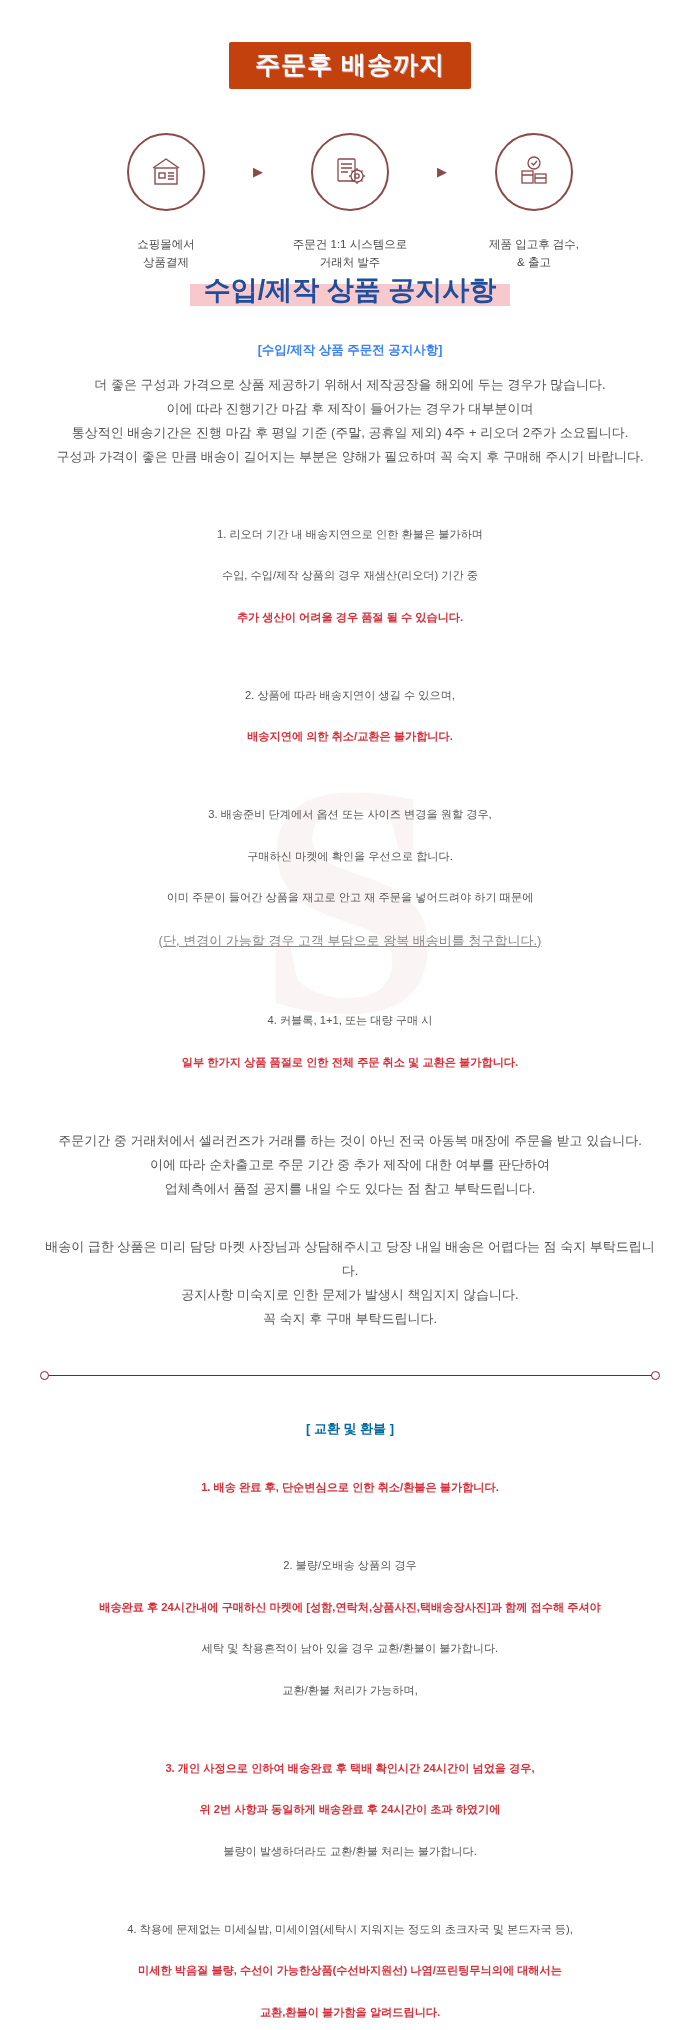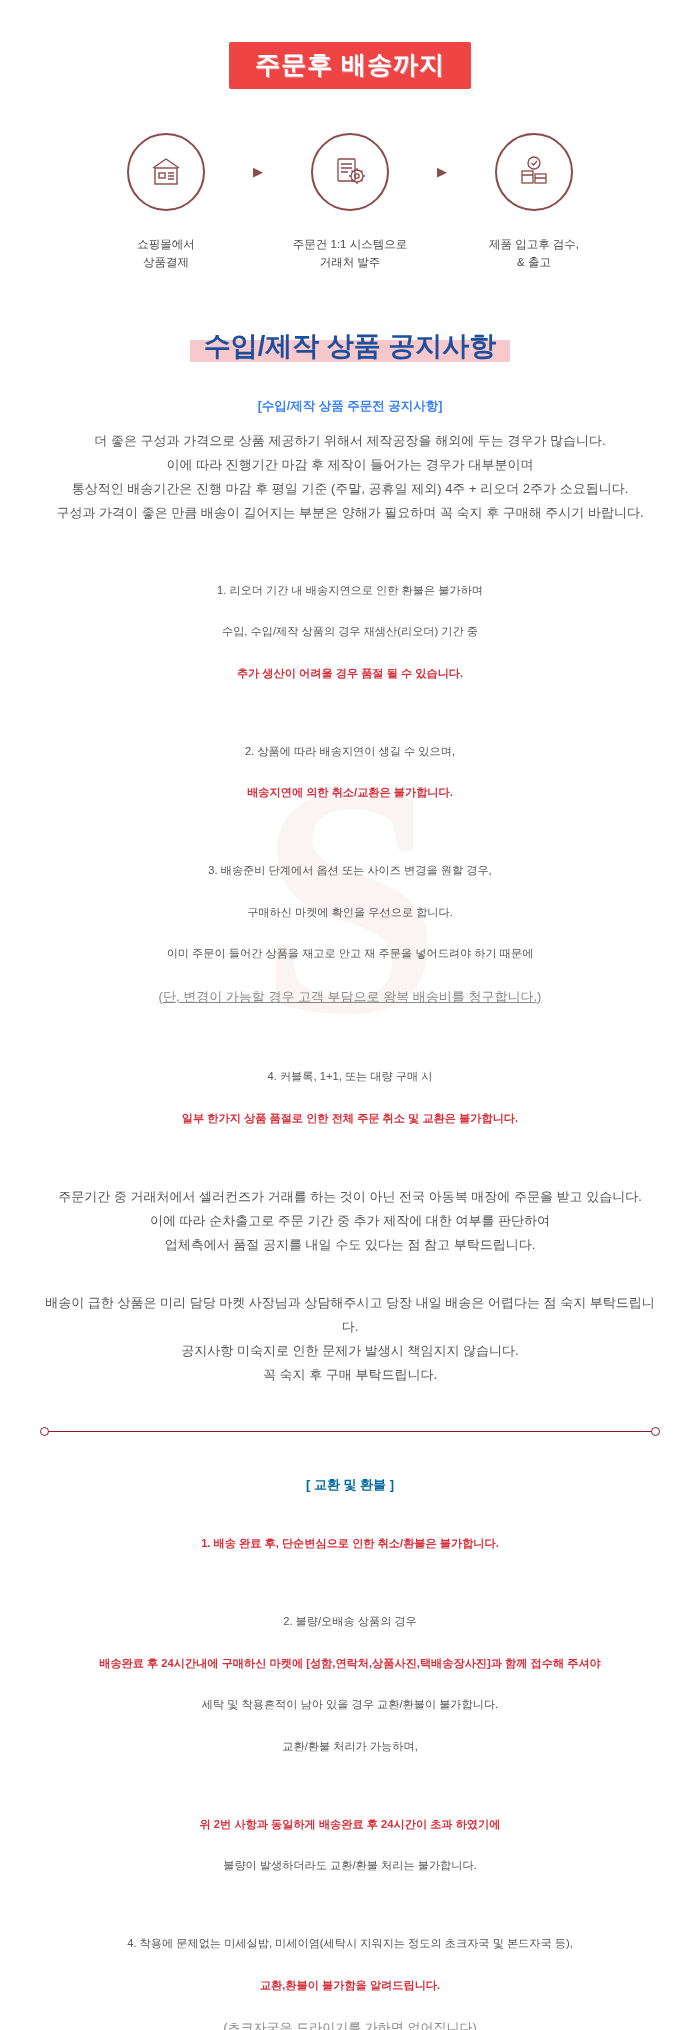--- a/index.html
+++ b/index.html
@@ -41,21 +41,21 @@
   }
   .content { position: relative; z-index: 1; }
 
   
   .banner-wrap {
     text-align: center;
     padding-top: 42px;
   }
   .banner {
     display: inline-block;
-    background: #ef4444;
+    background: #c2410c;
     padding: 6px 26px 8px 26px;
     border-radius: 2px;
   }
   .banner-text {
     font-size: 25px;
     font-weight: bold;
     color: #ffffff;
     letter-spacing: 1px;
     text-shadow: 1px 1px 0 #e09ea3;
   }
@@ -96,21 +96,20 @@
     align-items: flex-start;
     justify-content: center;
     padding-top: 31px;
     color: #8c4a4a;
     font-size: 13px;
   }
 
   
   .title-wrap {
     text-align: center;
-    margin-top: 56px;
   }
   .title-hl {
     display: inline-block;
     position: relative;
     padding: 0 14px;
   }
   .title-hl:before {
     content: "";
     position: absolute;
     left: 0; right: 0;
@@ -321,26 +320,28 @@
       </div>
 
       <div class="item">
         <div>2. 불량/오배송 상품의 경우</div>
         <div class="red">배송완료 후 24시간내에 구매하신 마켓에 [성함,연락처,상품사진,택배송장사진]과 함께 접수해 주셔야</div>
         <div>세탁 및 착용흔적이 남아 있을 경우 교환/환불이 불가합니다.</div>
         <div>교환/환불 처리가 가능하며,</div>
       </div>
 
       <div class="item">
+        <div class="red">3. 개인 사정으로 인하여 배송완료 후 택배 확인시간 24시간이 넘었을 경우,</div>
         <div class="red">위 2번 사항과 동일하게 배송완료 후 24시간이 초과 하였기에</div>
         <div>불량이 발생하더라도 교환/환불 처리는 불가합니다.</div>
       </div>
 
       <div class="item">
         <div>4. 착용에 문제없는 미세실밥, 미세이염(세탁시 지워지는 정도의 초크자국 및 본드자국 등),</div>
+        <div class="red">미세한 박음질 불량, 수선이 가능한상품(수선바지원선) 나염/프린팅무늬의에 대해서는</div>
         <div class="red">교환,환불이 불가함을 알려드립니다.</div>
         <div class="note">(초크자국은 드라이기를 가하면 없어집니다)</div>
       </div>
 
     </div>
 
   </div>
 </div>
 
 </body></html>

